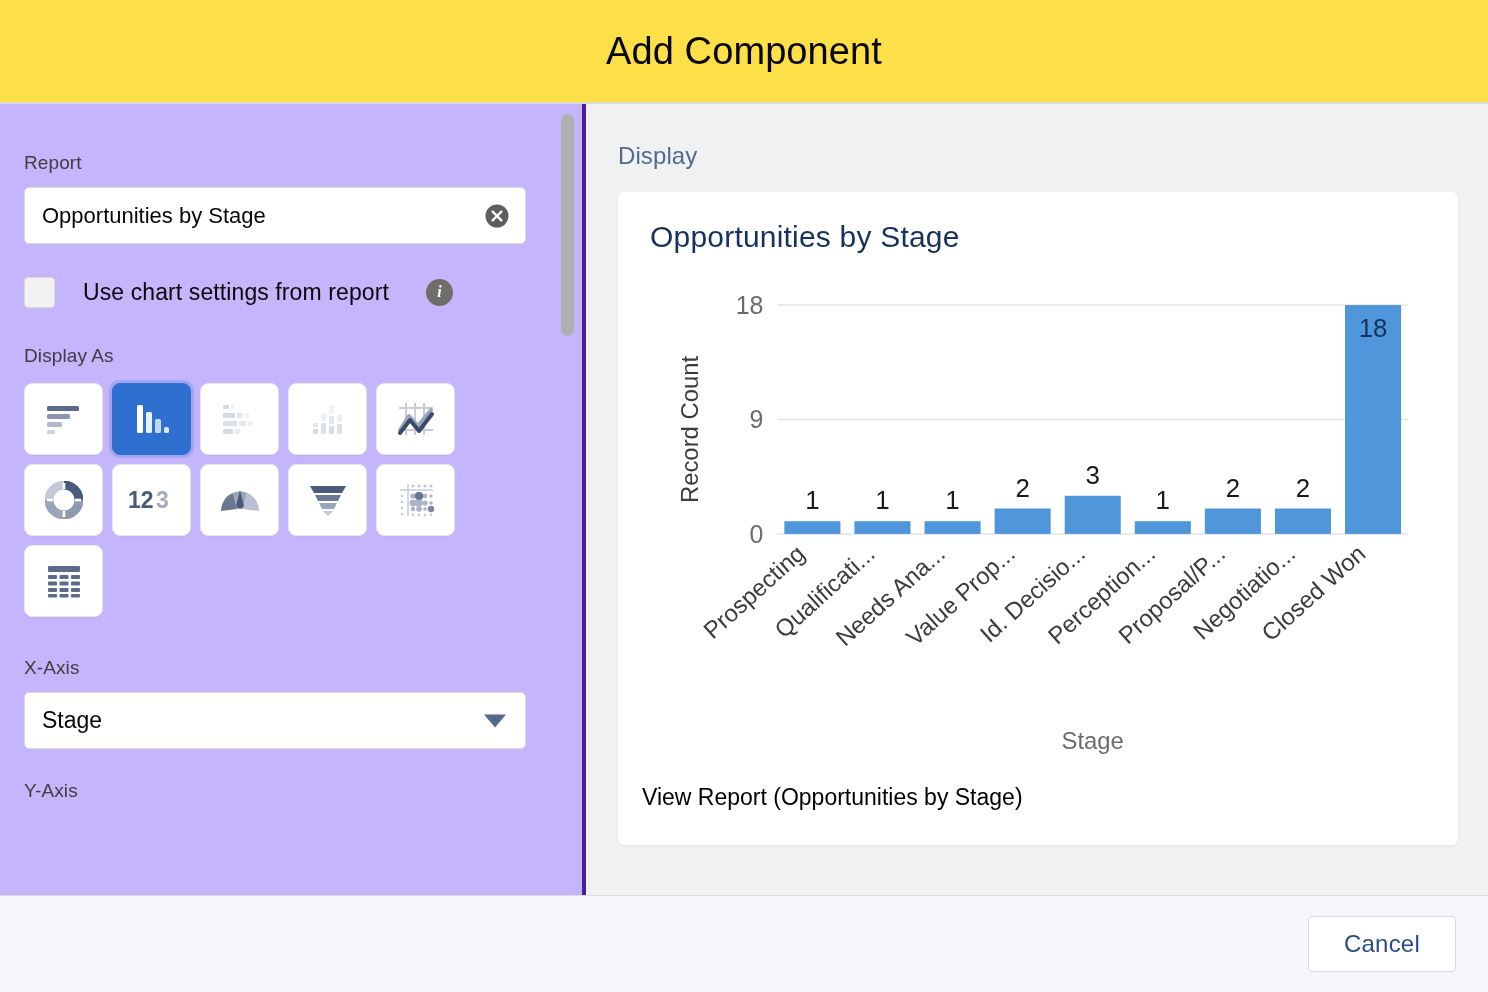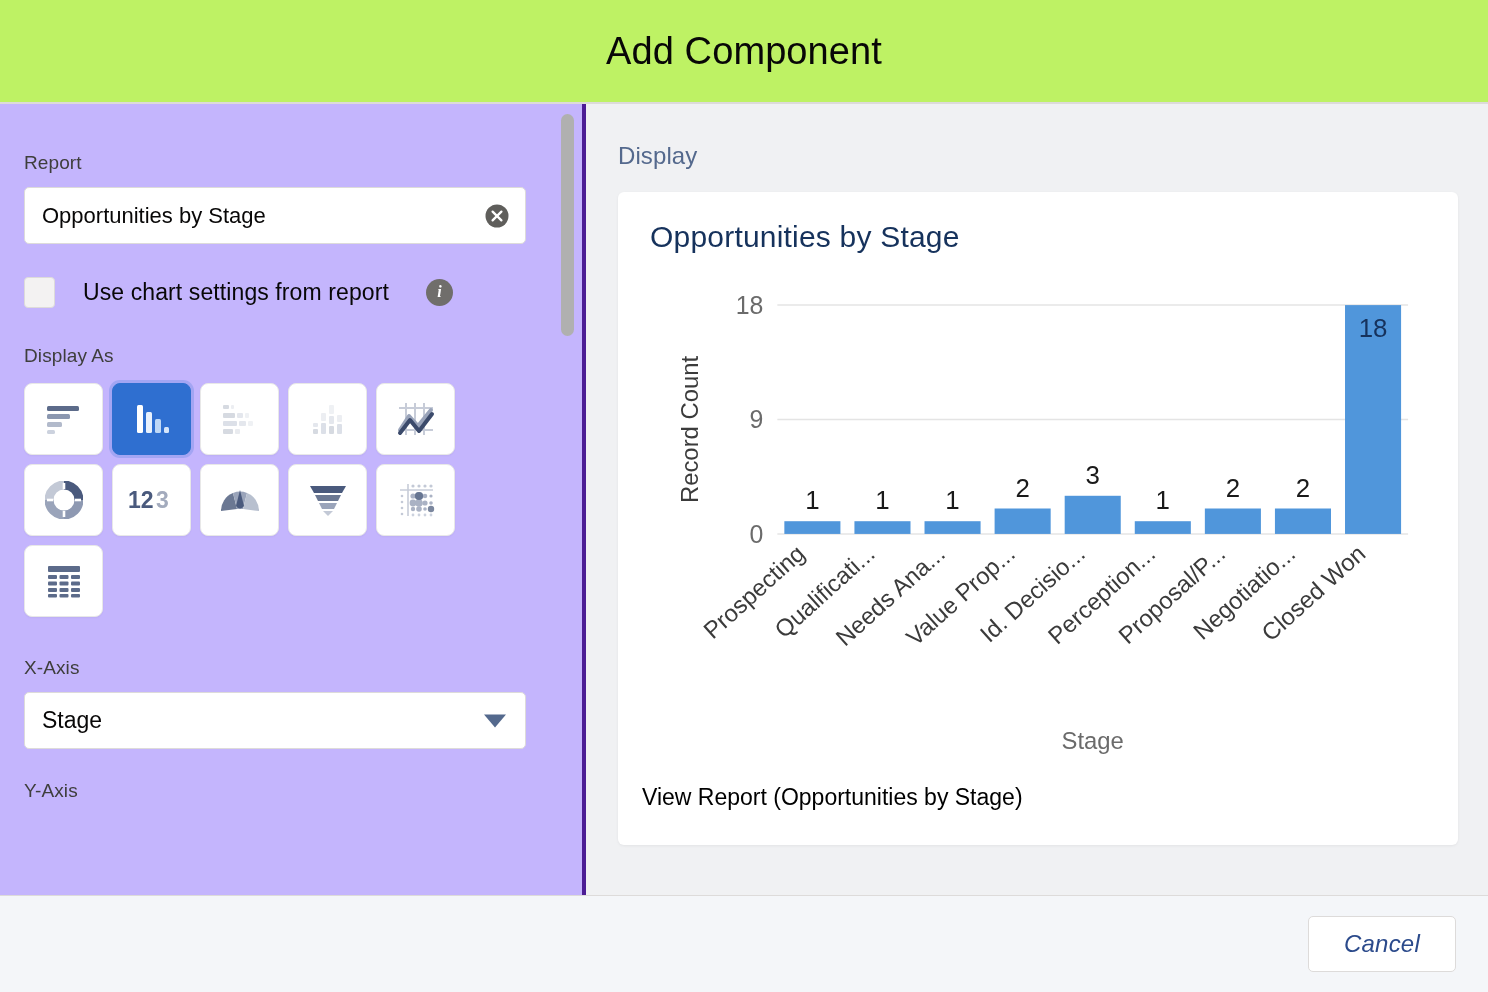--- a/index.html
+++ b/index.html
@@ -16,21 +16,21 @@
     display: flex; flex-direction: column;
     background: #ffffff;
     position: relative;
   }
 
   
   .modal-header {
     height: 104px;
     flex: 0 0 104px;
     display: flex; align-items: center; justify-content: center;
-    background: #bef264;
+    background: #fde047;
     border-bottom: 2px solid #dddbda;
   }
   .modal-title {
     font-size: 38px;
     font-weight: 300;
     color: #080707;
     letter-spacing: 0.1px;
   }
 
   
@@ -263,21 +263,20 @@
     font-family: "Liberation Sans", sans-serif;
     cursor: pointer;
     padding: 0 34px;
     letter-spacing: 0.2px;
   }
   .btn-cancel {
     background: #ffffff;
     border: 1px solid #dddbda;
     color: #2b4a8b;
     min-width: 148px;
-    font-style: italic;
   }
   .btn-add {
     background: #2b4a8b;
     border: 1px solid #2b4a8b;
     color: #ffffff;
     min-width: 110px;
   }
 
   svg text { font-family: "Liberation Sans", sans-serif; }
 </style>

